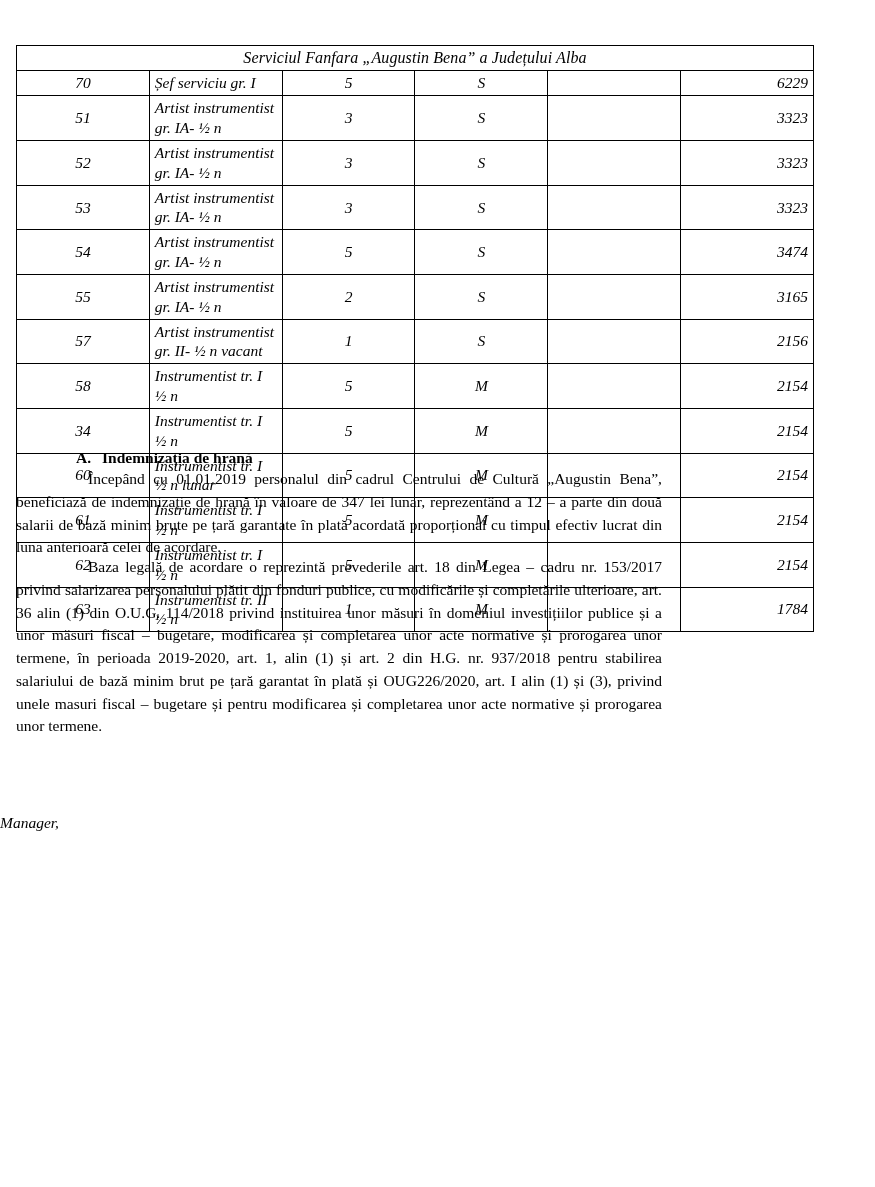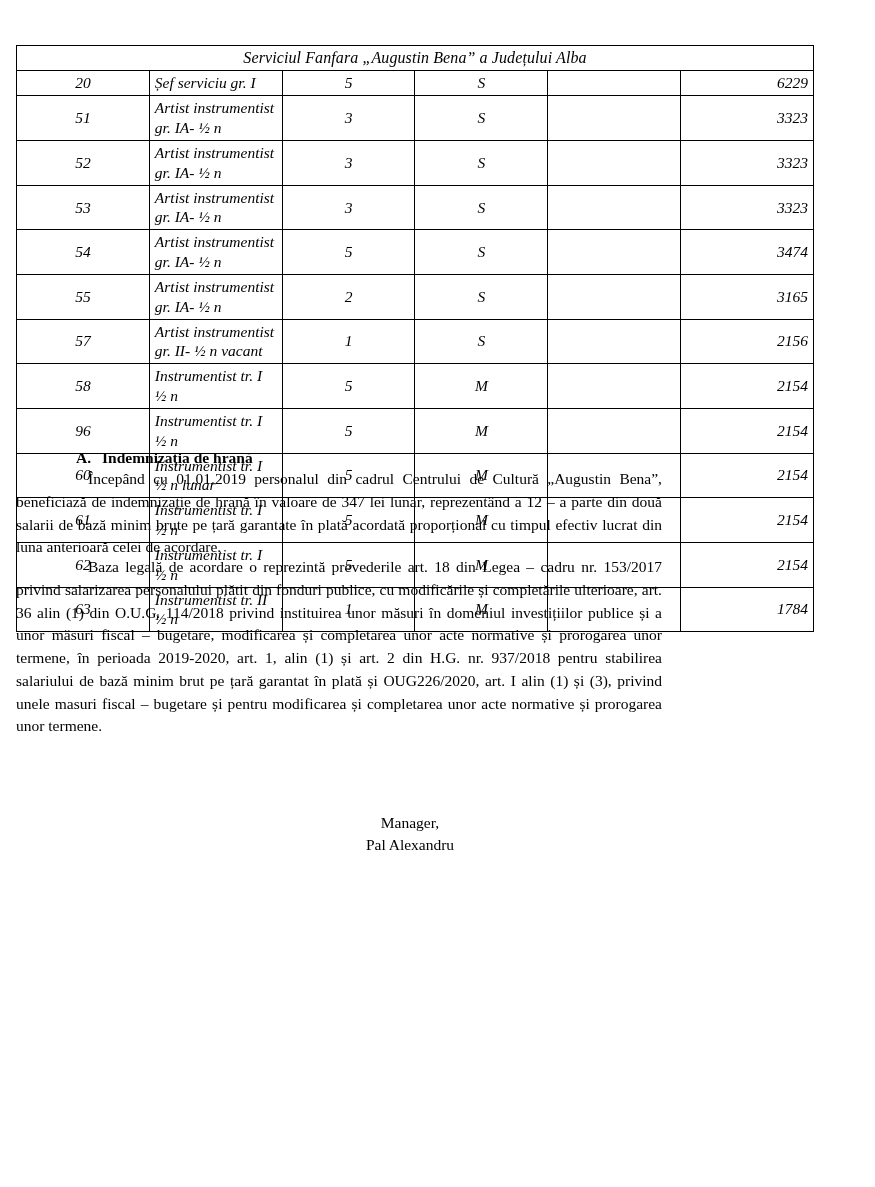--- a/index.html
+++ b/index.html
@@ -84,39 +84,40 @@
   }
   .p1 { top: 468px; }
   .p2 { top: 556px; }
   .indent { display: inline-block; width: 72px; }
 
   .signature {
     position: absolute;
     left: 0;
     top: 812px;
     width: 820px;
-    text-align: center;
+    text-align: left;
     font-size: 15.5px;
     line-height: 1.4;
+    font-style: italic;
   }
 </style>
 </head>
 <body>
 
 <div class="page">
 
   <table class="salary-table">
     <tbody>
       <tr>
         <td class="tbl-title" colspan="6">Serviciul Fanfara „Augustin Bena” a Județului Alba</td>
       </tr>
     </tbody>
     <tbody id="table-rows">
         <tr>
-          <td class="c-no">20</td>
+          <td class="c-no">70</td>
           <td class="c-pos">Șef serviciu gr. I</td>
           <td class="c-grade">5</td>
           <td class="c-level">S</td>
           <td class="c-blank"></td>
           <td class="c-amount">6229</td>
         </tr>
         <tr>
           <td class="c-no">51</td>
           <td class="c-pos">Artist instrumentist gr. IA- ½ n</td>
           <td class="c-grade">3</td>
@@ -166,21 +167,21 @@
         </tr>
         <tr>
           <td class="c-no">58</td>
           <td class="c-pos">Instrumentist tr. I ½  n</td>
           <td class="c-grade">5</td>
           <td class="c-level">M</td>
           <td class="c-blank"></td>
           <td class="c-amount">2154</td>
         </tr>
         <tr>
-          <td class="c-no">96</td>
+          <td class="c-no">34</td>
           <td class="c-pos">Instrumentist tr. I ½  n</td>
           <td class="c-grade">5</td>
           <td class="c-level">M</td>
           <td class="c-blank"></td>
           <td class="c-amount">2154</td>
         </tr>
         <tr>
           <td class="c-no">60</td>
           <td class="c-pos">Instrumentist tr. I ½  n lunar</td>
           <td class="c-grade">5</td>
@@ -223,16 +224,15 @@
   <div class="para-block p1">
     <span class="indent"></span><span>Începând cu 01.01.2019 personalul din cadrul Centrului de Cultură „Augustin Bena”, beneficiază de indemnizație de hrană în valoare de 347 lei lunar, reprezentând a 12 – a parte din două salarii de bază minim brute pe țară garantate în plată acordată proporțional cu timpul efectiv lucrat din luna anterioară celei de acordare.</span>
   </div>
 
   <div class="para-block p2">
     <span class="indent"></span><span>Baza legală de acordare o reprezintă prevederile art. 18 din Legea – cadru nr. 153/2017 privind salarizarea personalului plătit din fonduri publice, cu modificările și completările ulterioare, art. 36 alin (1) din O.U.G. 114/2018 privind instituirea unor măsuri în domeniul investițiilor publice și a unor măsuri fiscal – bugetare, modificarea și completarea unor acte normative și prorogarea unor termene, în perioada 2019-2020,  art. 1, alin (1) și art. 2 din H.G. nr. 937/2018 pentru stabilirea salariului de bază minim brut pe țară garantat în plată și OUG226/2020, art. I alin (1) și (3), privind unele masuri fiscal – bugetare și pentru modificarea și completarea unor acte normative și prorogarea unor termene.</span>
   </div>
 
   <div class="signature">
     <div>Manager,</div>
-    <div>Pal Alexandru</div>
   </div>
 
 </div>
 
 </body></html>

